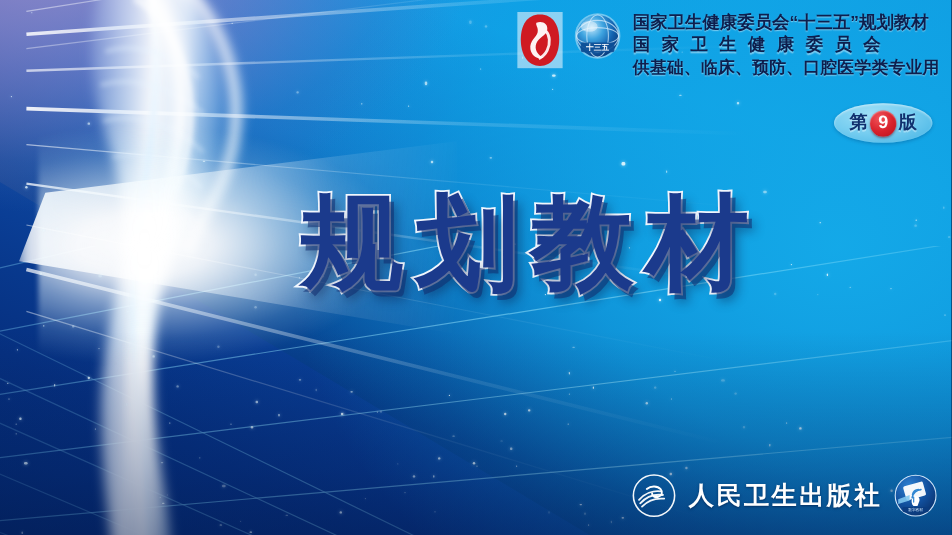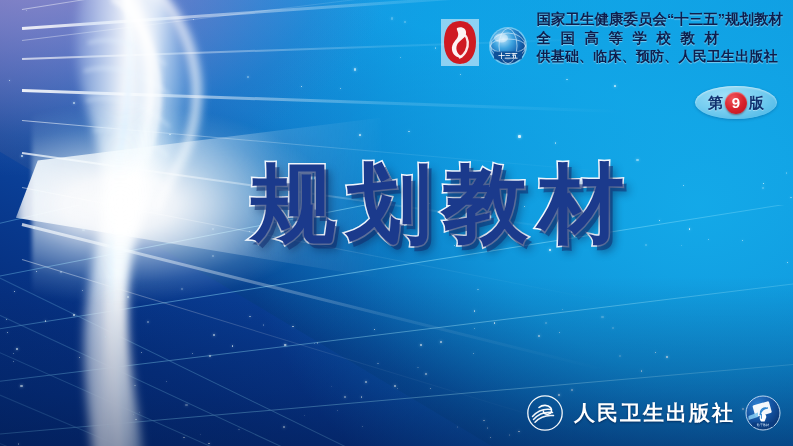--- a/index.html
+++ b/index.html
@@ -99,21 +99,21 @@
   .stars i{position:absolute;display:block;background:#eafaff;border-radius:50%;box-shadow:0 0 3px rgba(210,245,255,.9);}
 
   
   .vig{
     background:linear-gradient(180deg,rgba(0,0,0,0) 62%,rgba(2,28,84,.30) 88%,rgba(2,24,74,.45) 100%);
   }
 
   
   .series{
     position:absolute;right:10px;top:10px;
-    display:flex;align-items:flex-end;gap:9px;
+    display:flex;align-items:flex-start;gap:9px;
   }
   .logo-pmph{width:38px;height:47px;flex:0 0 auto;}
   .logo-135{width:40px;height:40px;flex:0 0 auto;}
   .series-text{display:flex;flex-direction:column;justify-content:center;}
   .series-line{
     color:#0d1f4e;
     font-family:"Liberation Sans","DejaVu Sans",sans-serif;
     font-weight:bold;
     font-size:14.5px;
     line-height:18.5px;
@@ -460,22 +460,22 @@
           <ellipse cx="20" cy="20" rx="17.5" ry="13"></ellipse>
         </g>
         <ellipse cx="13" cy="12" rx="7" ry="4.5" fill="#ffffff" opacity="0.42"></ellipse>
         <rect x="6" y="25.5" width="28" height="8" rx="1.6" fill="#0c4e96" opacity="0.92"></rect>
         <text x="20" y="31.7" font-size="6.4" font-family="'Liberation Sans',sans-serif" font-weight="bold" fill="#ffffff" text-anchor="middle">十三五</text>
       </svg>
     </div>
 
     <div class="series-text">
       <div class="series-line l1">国家卫生健康委员会“十三五”规划教材</div>
-      <div class="series-line l2">全国高等学校教材</div>
-      <div class="series-line l3">供基础、临床、预防、人民卫生出版社</div>
+      <div class="series-line l2">国家卫生健康委员会</div>
+      <div class="series-line l3">供基础、临床、预防、口腔医学类专业用</div>
     </div>
   </div>
 
   <div class="edition">
     <span class="ed-ch">第</span>
     <span class="ed-num">9</span>
     <span class="ed-ch">版</span>
   </div>
 
   <div class="title">

